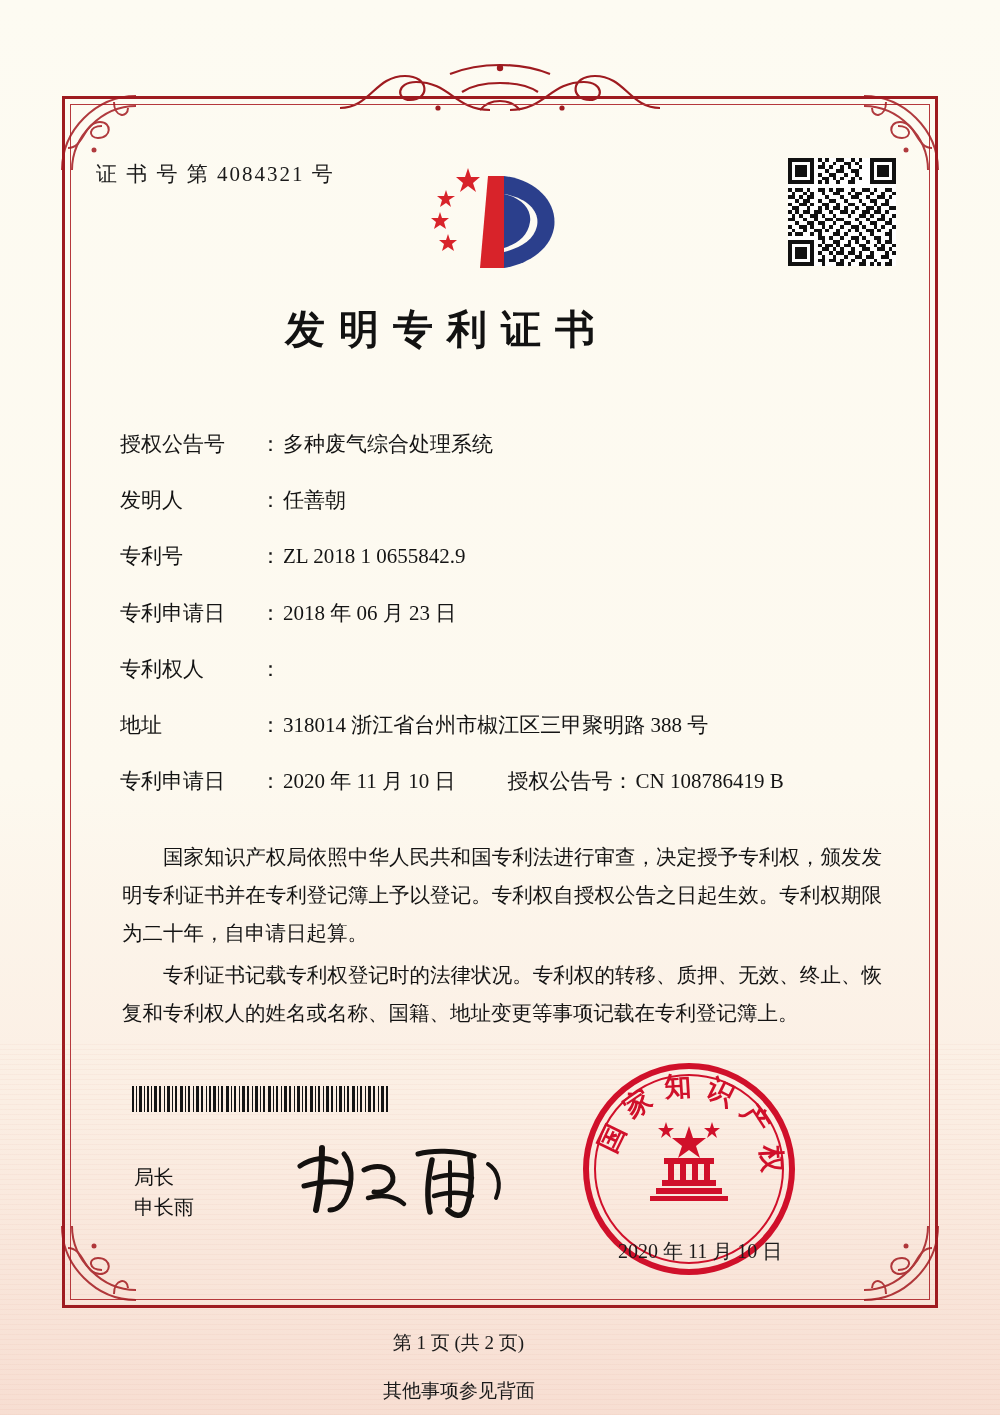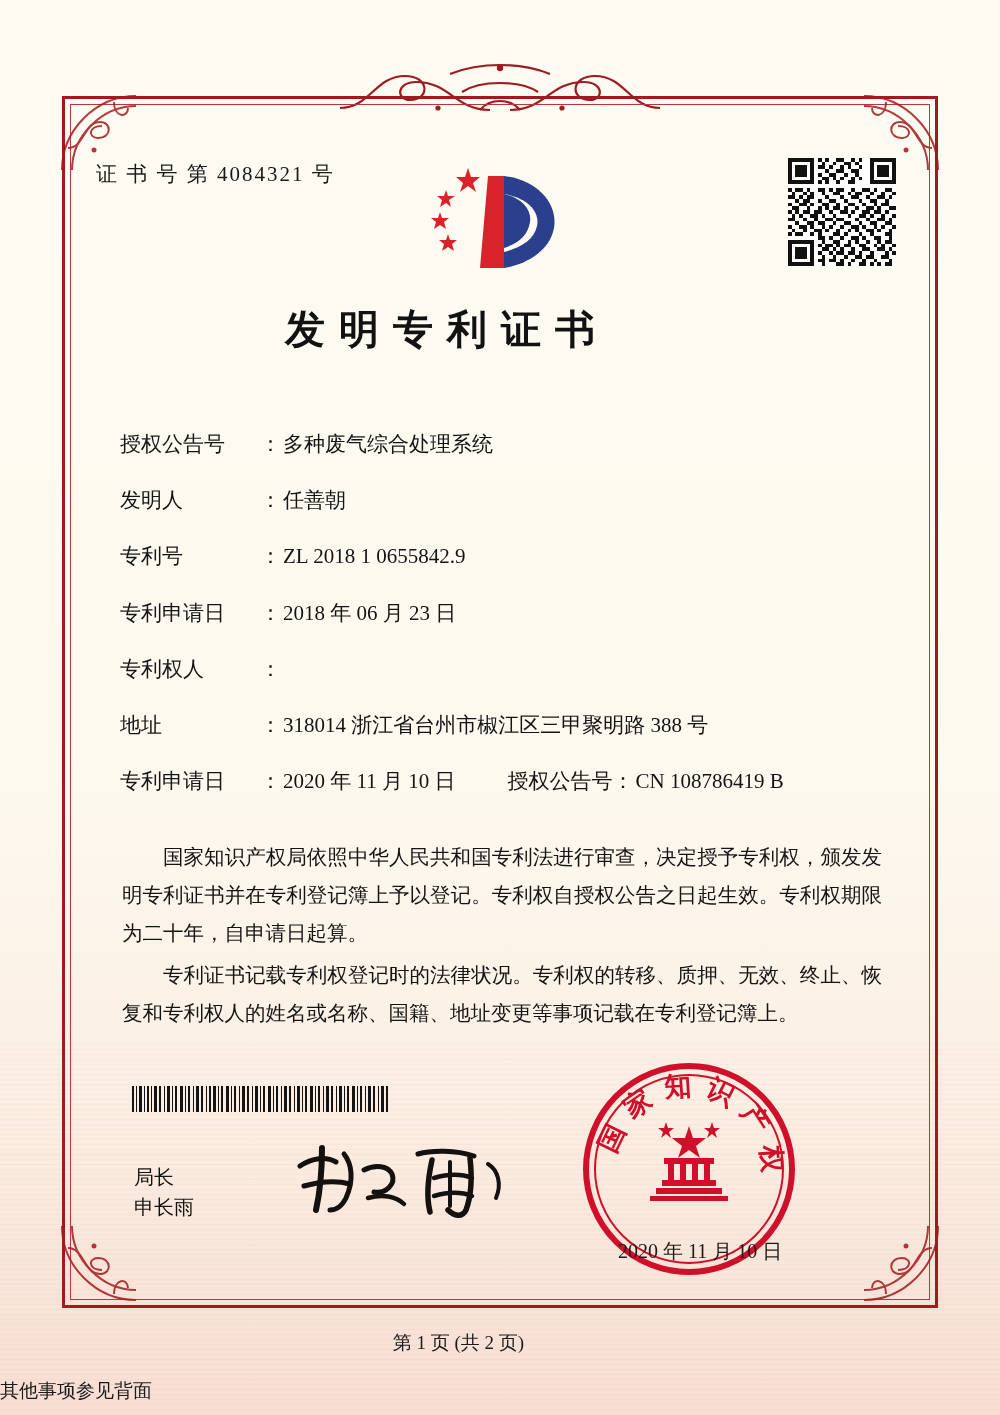--- a/index.html
+++ b/index.html
@@ -198,23 +198,24 @@
     left: 0;
     top: 1330px;
     width: 835px;
     text-align: center;
     font-size: 19px;
     color: #1b1b1b;
     margin-left: 41px;
   }
   .footer-note {
     position: absolute;
-    left: 0;
+    left: 17px;
     top: 1378px;
     width: 884px;
+    text-align: center;
     font-size: 19px;
     color: #1b1b1b;
   }
   .texture {
     position: absolute;
     left: 0; top: 1040px;
     width: 1000px; height: 375px;
     background: repeating-linear-gradient(
       0deg,
       rgba(190,90,70,0.045) 0px,

